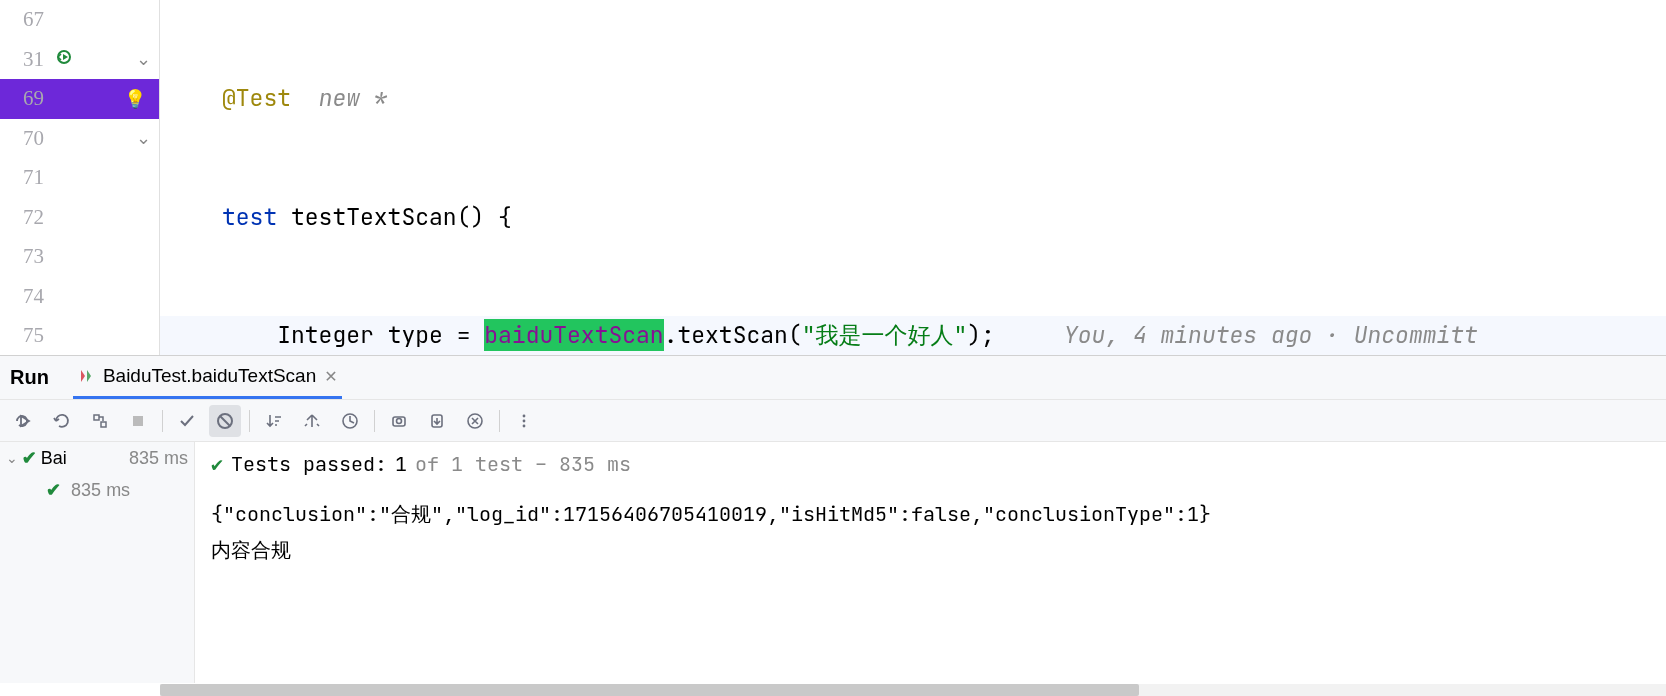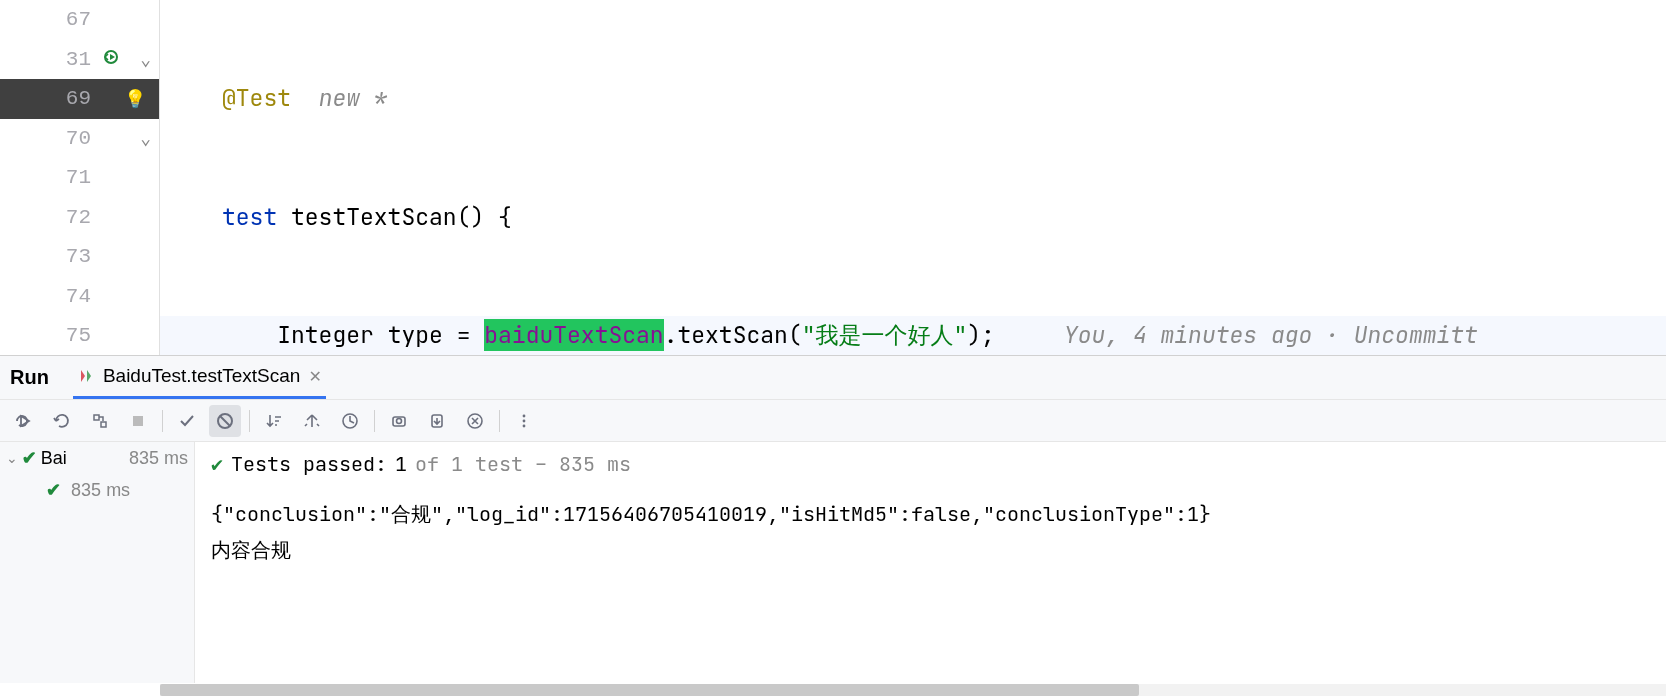--- a/index.html
+++ b/index.html
@@ -20,27 +20,26 @@
 .gutter {
   width: 160px;
   flex-shrink: 0;
   border-right: 1px solid #e0e0e0;
   position: relative;
 }
 .gutter-line {
   height: 39.5px;
   display: flex;
   align-items: center;
-  font-family: Liberation Mono, monospace;
+  font-family: Liberation Serif, serif;
   font-size: 21px;
   color: #a8a8ae;
   position: relative;
-  padding-left: 47px;
-}
-.gutter-line.hl { background: #404040; }
+}
+.gutter-line.hl { background: #6d28d9; }
 .gutter-num {
   width: 50px;
   text-align: right;
   padding-right: 6px;
 }
 .gutter-icons {
   flex: 1;
   display: flex;
   align-items: center;
   gap: 4px;
@@ -291,21 +290,21 @@
 <div class="run-panel">
   <div class="run-tabs">
     <span class="run-tab-label">Run</span>
     <div class="run-tab-active">
       <span>
         <svg width="18" height="18" viewBox="0 0 18 18">
             <path d="M4 3 L4 15 L8 9 Z" fill="#db5860"></path>
             <path d="M10 3 L10 15 L14 9 Z" fill="#59a869"></path>
           </svg>
       </span>
-      <span>BaiduTest.testTextScan</span>
+      <span>BaiduTest.baiduTextScan</span>
       <span class="run-tab-close">✕</span>
     </div>
   </div>
 
   <div class="toolbar">
     <div class="tb-btn">
       <svg width="18" height="18" viewBox="0 0 18 18">
           <path d="M6 4 L6 14 L14 9 Z" fill="none" stroke="#6c707e" stroke-width="1.8"></path>
           <path d="M2 9 A5 5 0 1 1 4 13" fill="none" stroke="#6c707e" stroke-width="1.8"></path>
         </svg>

